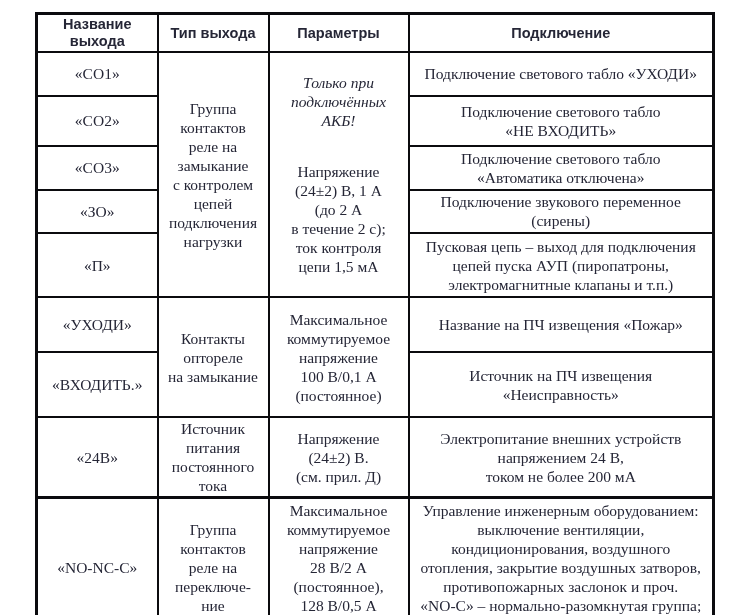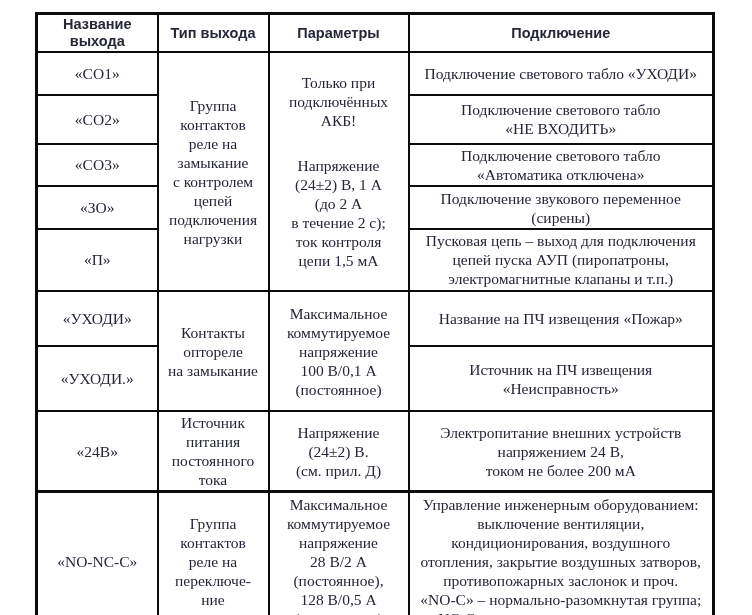--- a/index.html
+++ b/index.html
@@ -47,21 +47,22 @@
   tr.group-start td{border-top-width:2px;}
   tr.thick-start td{border-top-width:3.5px;}
   thead th{
     font-family:"Liberation Sans", sans-serif;
     font-weight:bold;
     font-size:14.5px;
     line-height:17px;
     border-bottom-width:2.5px;
   }
   td.params-cell .note{
-    margin-bottom:7px;
+    font-style:italic;
+    margin-bottom:13px;
   }
   td.purpose-cell{padding:1px 10px;}
 </style>
 </head>
 <body>
 
 <div class="table-wrap">
   <table class="spec">
     <colgroup>
       <col class="c-name">
@@ -131,21 +132,21 @@
 оптореле
 на замыкание</td>
         <td rowspan="2">Максимальное
 коммутируемое
 напряжение
 100 В/0,1 А
 (постоянное)</td>
         <td class="purpose-cell">Название на ПЧ извещения «Пожар»</td>
       </tr>
       <tr class="inner" style="height:65px;">
-        <td>«УХОДИ.»</td>
+        <td>«ВХОДИТЬ.»</td>
         <td class="purpose-cell">Источник на ПЧ извещения
 «Неисправность»</td>
       </tr>
 
       <tr class="group-start" style="height:69px;">
         <td>«24В»</td>
         <td>Источник
 питания
 постоянного
 тока</td>

